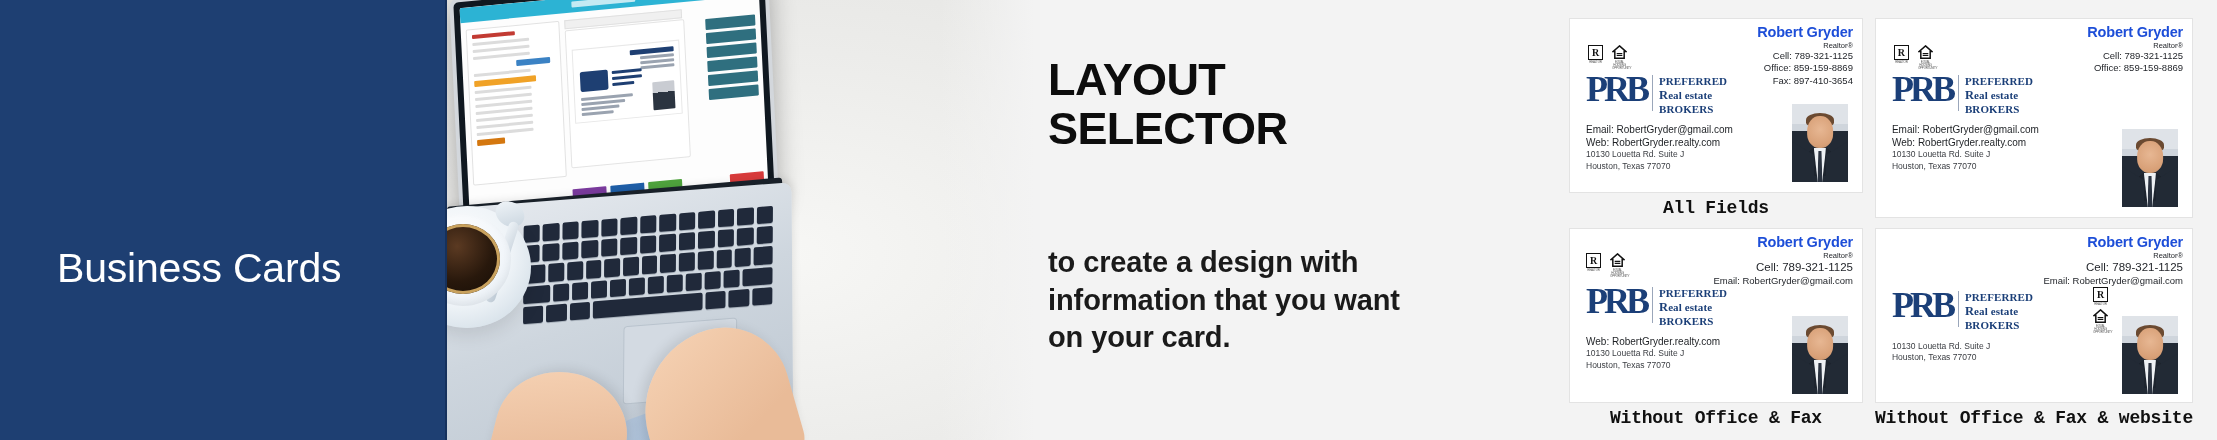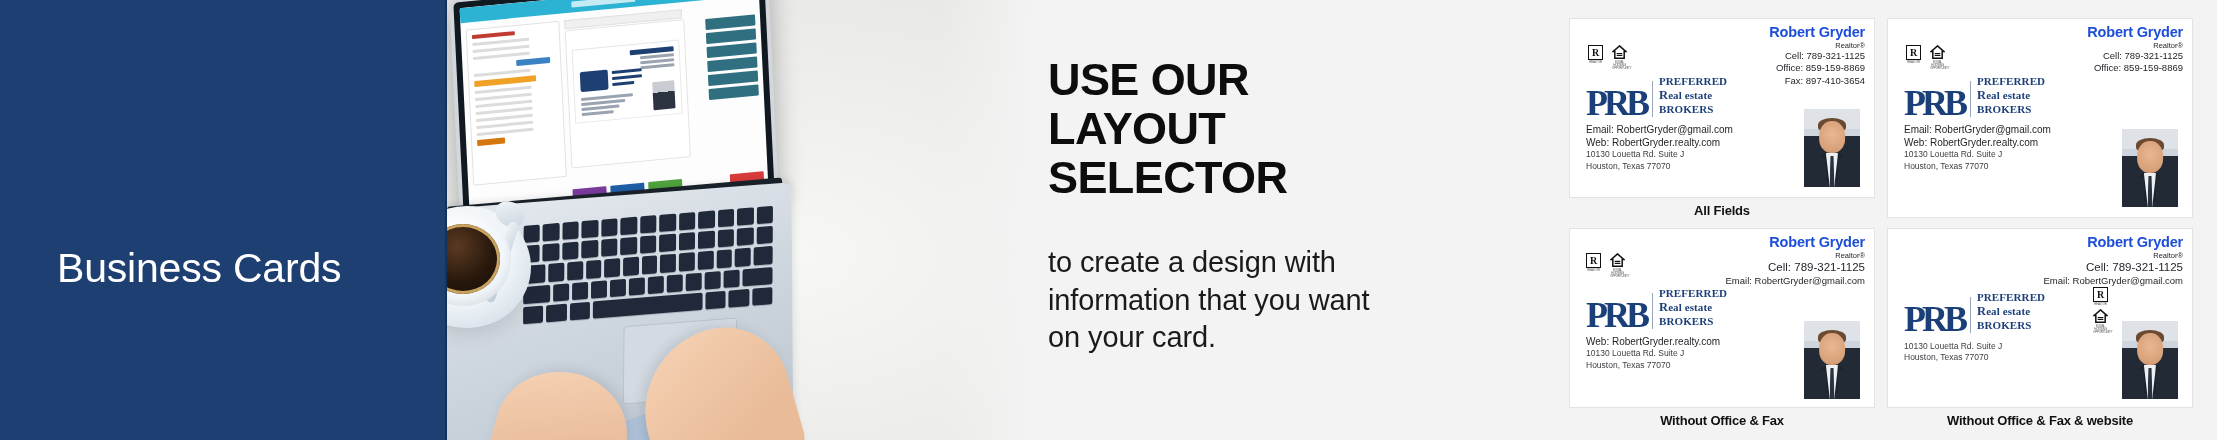--- a/index.html
+++ b/index.html
@@ -208,21 +208,21 @@
     width:500px; height:440px;
   }
   #headline{
     position:absolute;left:0;top:55px;
     font-size:45px;font-weight:700;color:#0d0d0d;
     line-height:1.09;letter-spacing:-0.6px;
     text-transform:uppercase;
   }
   #subcopy{
     position:absolute;left:0;top:244px;
-    font-size:29px;font-weight:400;color:#1a1a1a;
+    font-size:29px;font-weight:700;color:#1a1a1a;
     line-height:1.30;letter-spacing:-0.1px;
   }
 
   
   #card-grid{
     position:absolute;
     left:1569px; top:18px;
     width:624px; height:410px;
     display:grid;
     grid-template-columns:1fr 1fr;
@@ -235,26 +235,27 @@
     flex:1 1 auto;
     background:#ffffff;
     border:1px solid #e3e3e3;
     position:relative;
     box-sizing:border-box;
     padding:7px 9px;
     overflow:hidden;
   }
   .card-caption{
     text-align:center;
-    font-size:13px;
+    font-size:18px;
     font-weight:700;
     color:#111;
     padding-top:5px;
     letter-spacing:-0.2px;
     white-space:nowrap;
+    font-family:Liberation Mono, monospace;
   }
 
   
   .bc-right{
     position:absolute;right:9px;top:6px;text-align:right;
   }
   .bc-name{
     font-size:14.5px;font-weight:700;color:#1d4ed8;letter-spacing:-0.2px;line-height:1.1;
   }
   .bc-role{font-size:7.5px;color:#23262b;margin-top:1px;line-height:1.1;}
@@ -265,21 +266,21 @@
   .badge .glyph{
     width:15px;height:15px;border:1.6px solid #111;
     display:flex;align-items:center;justify-content:center;
     font-size:10px;font-weight:700;color:#111;font-family:"Liberation Serif",serif;
     line-height:1;box-sizing:border-box;
   }
   .badge .mini{font-size:3px;color:#555;text-align:center;line-height:1.05;margin-top:1px;letter-spacing:-.2px;}
   .badge.eho .glyph{position:relative;border:none;}
   .badge.eho svg{display:block;}
 
-  .bc-logo{position:absolute;display:flex;align-items:flex-end;gap:6px;}
+  .bc-logo{position:absolute;display:flex;align-items:flex-start;gap:6px;}
   .prb-mark{
     font-family:"Liberation Serif",serif;
     font-size:36px;font-weight:700;color:#1b3f78;
     line-height:.78;letter-spacing:-4px;
   }
   .prb-div{width:1px;height:36px;background:#9aa6ba;}
   .prb-words{
     font-family:"Liberation Serif",serif;
     font-size:11px;color:#1b3f78;line-height:1.21;
     text-transform:uppercase;letter-spacing:.1px;font-weight:700;
@@ -479,21 +480,20 @@
     <div id="spoon-bowl"></div>
     <div id="spoon-handle"></div>
     <div id="cup"></div>
     <div id="coffee"></div>
 
     <div id="photo-fade"></div>
   </div>
 
   <div id="copy">
     <div id="headline">
-      <div>USE OUR</div>
       <div>LAYOUT</div>
       <div>SELECTOR</div>
     </div>
     <div id="subcopy">
       <div>to create a design with</div>
       <div>information that you want</div>
       <div>on your card.</div>
     </div>
   </div>
 

